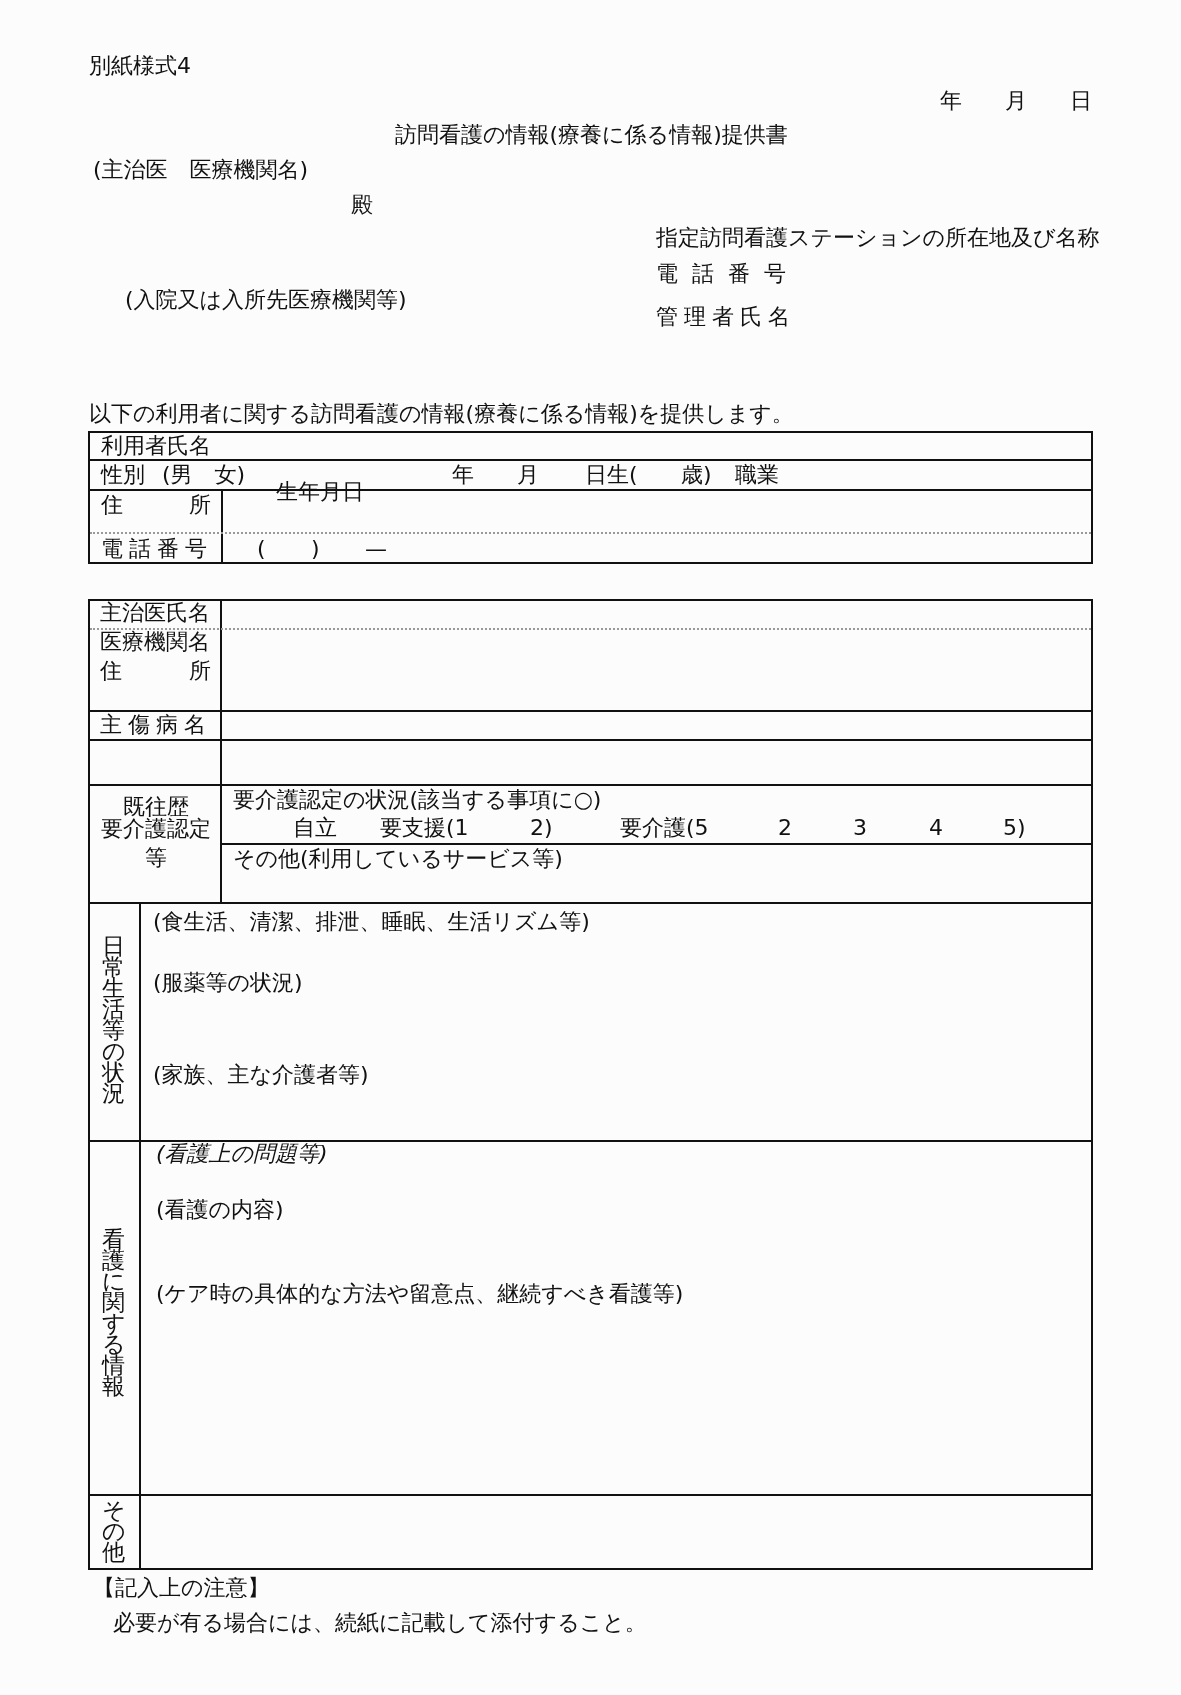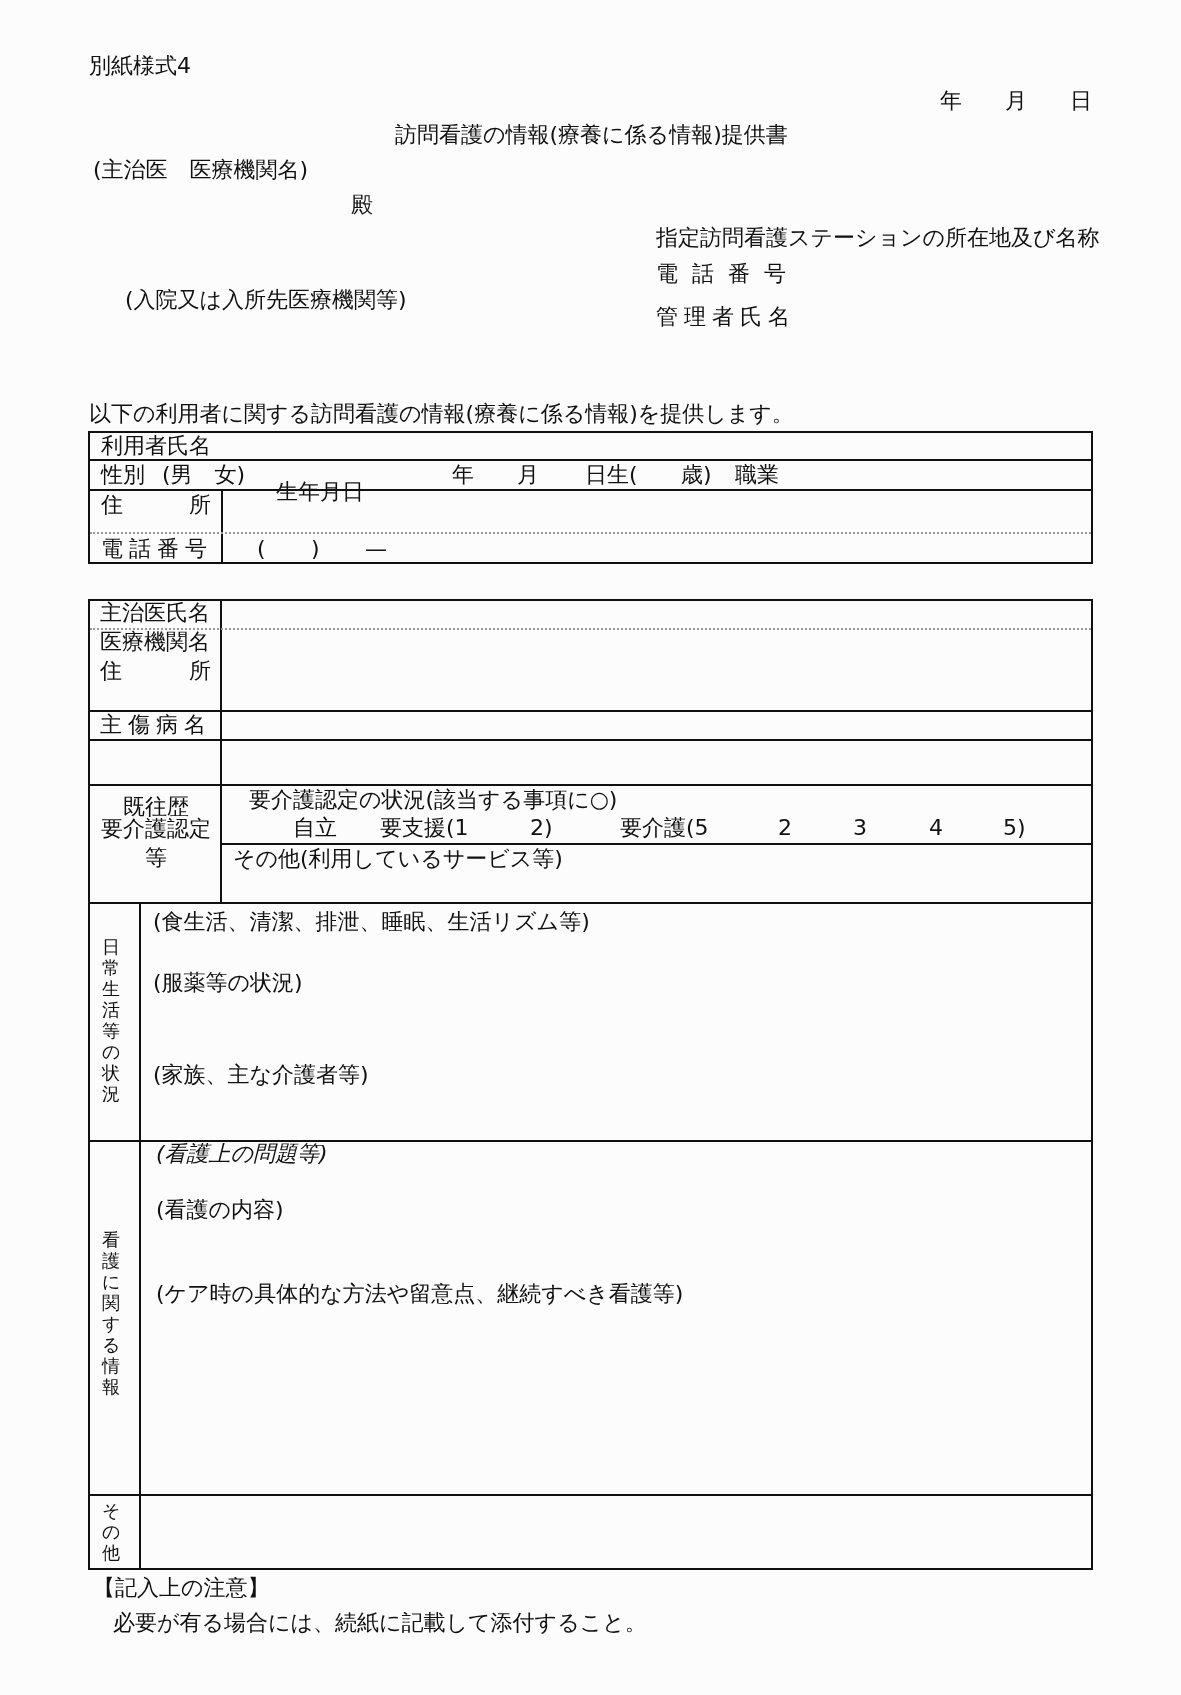--- a/index.html
+++ b/index.html
@@ -3,21 +3,21 @@
 <meta charset="utf-8">
 <style>
   html, body { margin:0; padding:0; background:#fcfcfc; }
   body { width:1181px; height:1695px; position:relative; overflow:hidden;
          font-family:"DejaVu Sans","Liberation Sans",sans-serif; color:#111; }
   .t { position:absolute; white-space:nowrap; font-size:22px; line-height:22px; }
   .hl { position:absolute; height:0; border-top:2px solid #111; }
   .vl { position:absolute; width:0; border-left:2px solid #111; }
   .dl { position:absolute; height:0; border-top:2px dotted #999; }
   .box { position:absolute; border:2px solid #111; box-sizing:border-box; }
-  .vtext { position:absolute; font-size:18px; line-height:21px; width:22px; white-space:normal; word-break:break-all; }
+  .vtext { position:absolute; font-size:23px; line-height:21px; width:22px; text-align:center; white-space:normal; word-break:break-all; }
   .field { position:absolute; background:transparent; }
   .sp { letter-spacing:14px; }
   .sp2 { letter-spacing:6px; }
 </style>
 </head>
 <body>
 
 <div class="t" style="left:89px;top:55px;">別紙様式4</div>
 
 <div class="t" style="left:940px;top:90px;">年</div>
@@ -87,21 +87,21 @@
 
 <div class="t sp2" style="left:100px;top:714px;">主傷病名</div>
 <div class="field" style="left:225px;top:712px;width:865px;height:25px;"></div>
 
 <div class="t" style="left:123px;top:751px;margin-top:45px;">既往歴</div>
 <div class="field" style="left:225px;top:742px;width:865px;height:40px;"></div>
 
 <div class="t" style="left:101px;top:818px;">要介護認定</div>
 <div class="t" style="left:145px;top:847px;">等</div>
 
-<div class="t" style="left:233px;top:789px;margin-left:16px;">要介護認定の状況(該当する事項に○)</div>
+<div class="t" style="left:233px;top:789px;">要介護認定の状況(該当する事項に○)</div>
 <div class="t" style="left:293px;top:817px;">自立</div>
 <div class="t" style="left:380px;top:817px;">要支援(1</div>
 <div class="t" style="left:530px;top:817px;">2)</div>
 <div class="t" style="left:620px;top:817px;">要介護(5</div>
 <div class="t" style="left:778px;top:817px;">2</div>
 <div class="t" style="left:853px;top:817px;">3</div>
 <div class="t" style="left:929px;top:817px;">4</div>
 <div class="t" style="left:1003px;top:817px;">5)</div>
 
 <div class="t" style="left:233px;top:848px;">その他(利用しているサービス等)</div>

